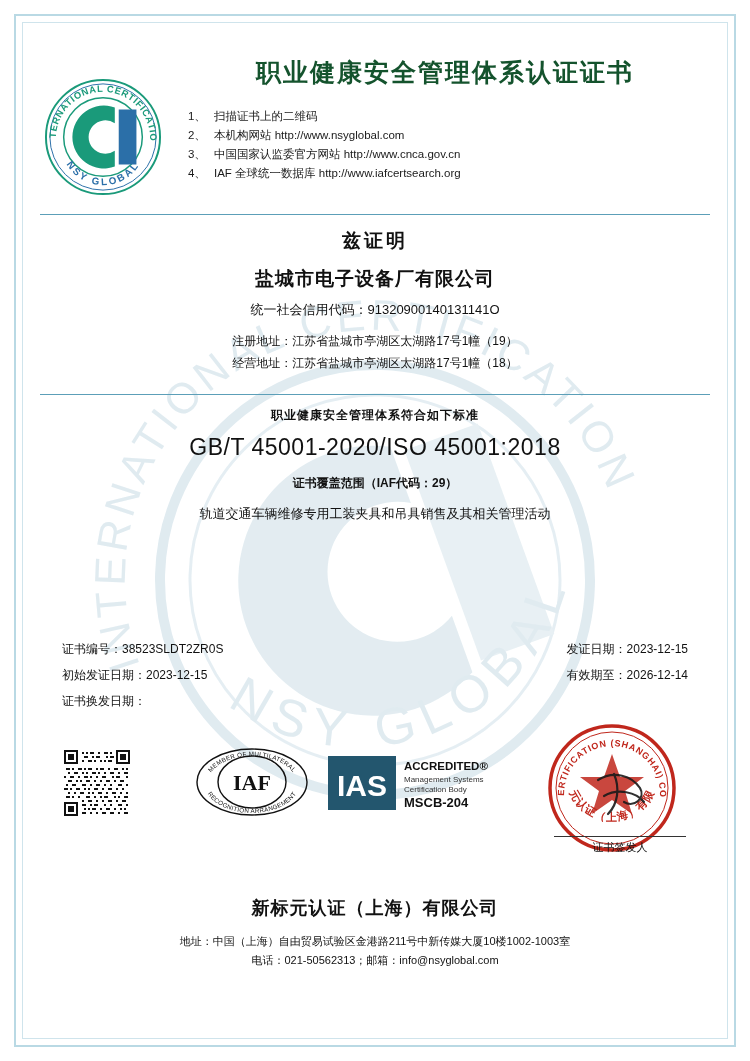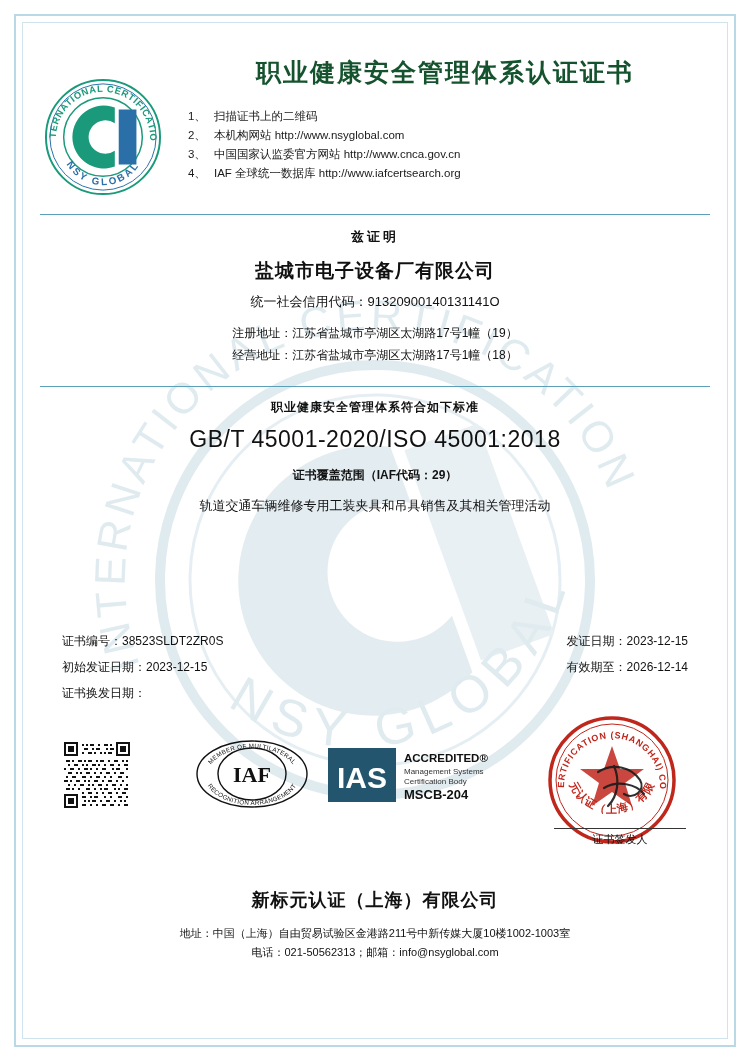--- a/index.html
+++ b/index.html
@@ -100,21 +100,21 @@
     background: #5c9fb8;
     margin: 6px 0 0 0;
   }
 
   
   .certify {
     text-align: center;
     padding-top: 13px;
   }
   .certify-label {
-    font-size: 13px;
+    font-size: 19px;
     font-weight: bold;
     letter-spacing: 3px;
     margin-bottom: 12px;
   }
   .company {
     font-size: 19px;
     font-weight: bold;
     letter-spacing: 1px;
     margin-bottom: 9px;
   }

